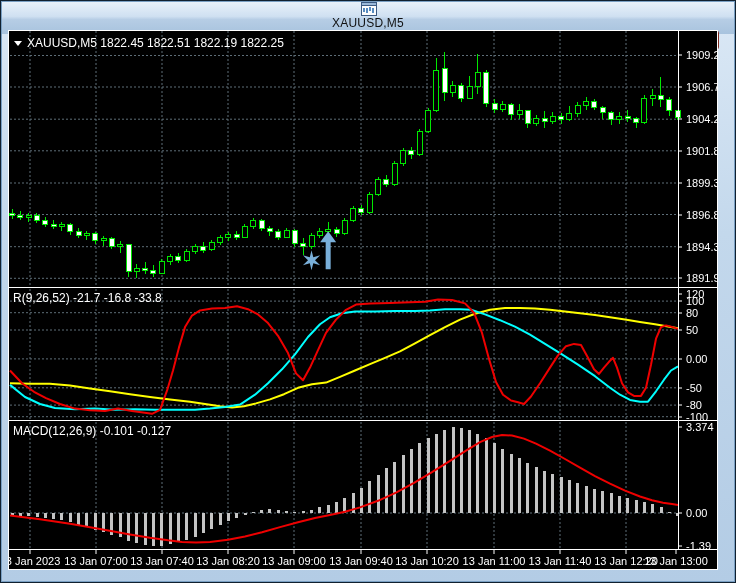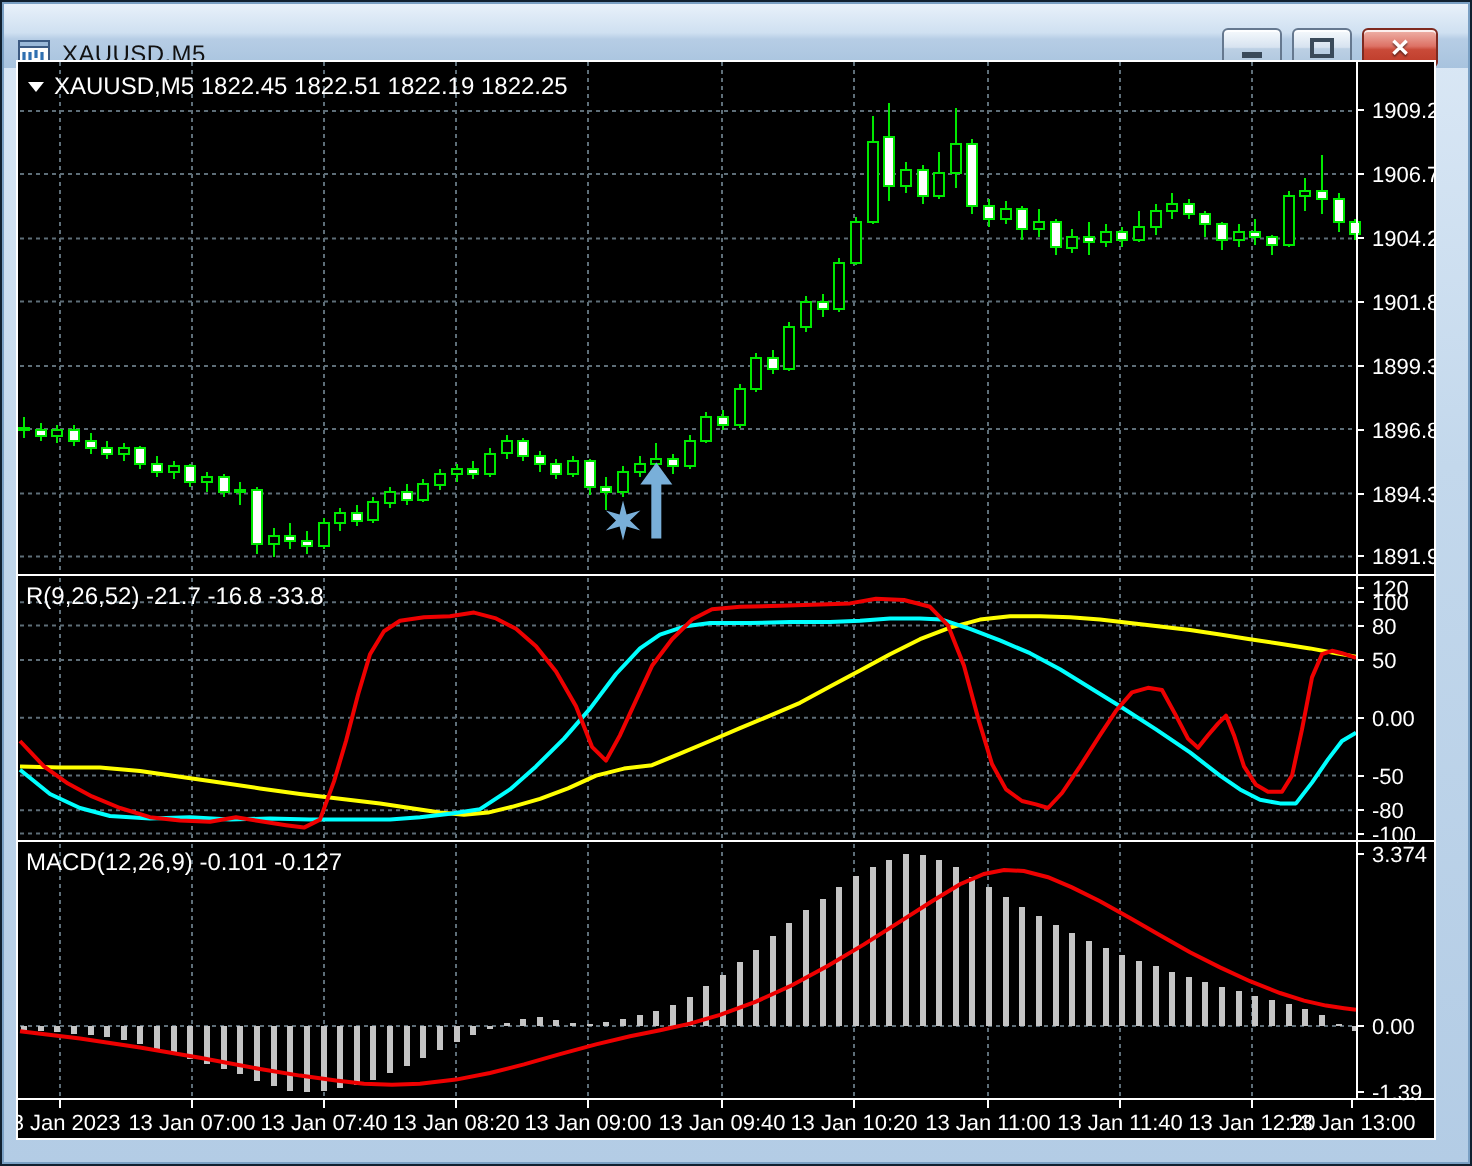--- a/index.html
+++ b/index.html
@@ -1,19 +1,19 @@
 <!DOCTYPE html>
 <html><head>
 <meta charset="utf-8">
 <style>
   html,body{margin:0;padding:0;background:#777;font-family:"Liberation Sans",sans-serif;}
   .win{position:relative;width:736px;height:583px;background:linear-gradient(180deg,#dce9f6 0%,#c3d8ec 40%,#b3cce5 100%);
        box-shadow:inset 0 0 0 1px #10202f, inset 0 0 0 2px #7aa0c4;overflow:hidden;}
-  .titlebar{position:absolute;left:2px;top:2px;right:2px;height:32px;display:flex;align-items:flex-end;
-       background:linear-gradient(180deg,#e8f1fa 0%,#cfe0f1 45%,#b6cde5 55%,#a8c3de 100%);}
+  .titlebar{position:absolute;left:2px;top:2px;right:2px;height:32px;display:flex;align-items:center;
+       background:linear-gradient(180deg,#e8f1fa 0%,#cfe0f1 45%,#b6cde5 55%,#a8c3de 100%);flex-direction:column;}
   .app-icon{width:16px;height:14px;margin:0 6px 0 7px;display:block;}
   .title{font-size:12px;color:#111;letter-spacing:.2px;}
   .winbtns{margin-left:auto;display:flex;gap:5px;padding-right:15px;}
   .wbtn{width:28px;height:18px;border:1px solid #65788f;border-radius:3px;display:flex;align-items:center;justify-content:center;
         background:linear-gradient(180deg,#f6fafd 0%,#d7e3f0 48%,#bcd0e4 52%,#aec6de 100%);
         box-shadow:inset 0 1px 0 rgba(255,255,255,.8);}
   .wbtn .bar{width:10px;height:3px;background:#3a4a5a;margin-top:7px;}
   .wbtn .box{width:8px;height:6px;border:2px solid #3a4a5a;background:transparent;}
   .wbtn.close{width:36px;border-color:#7e2a20;color:#fff;font-weight:bold;font-size:12px;
         background:linear-gradient(180deg,#efb4aa 0%,#dd7265 45%,#c94a38 55%,#bc3a28 100%);

